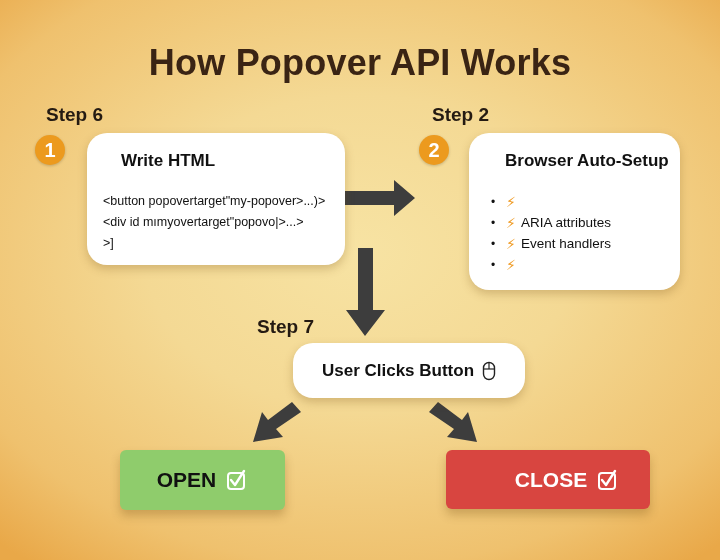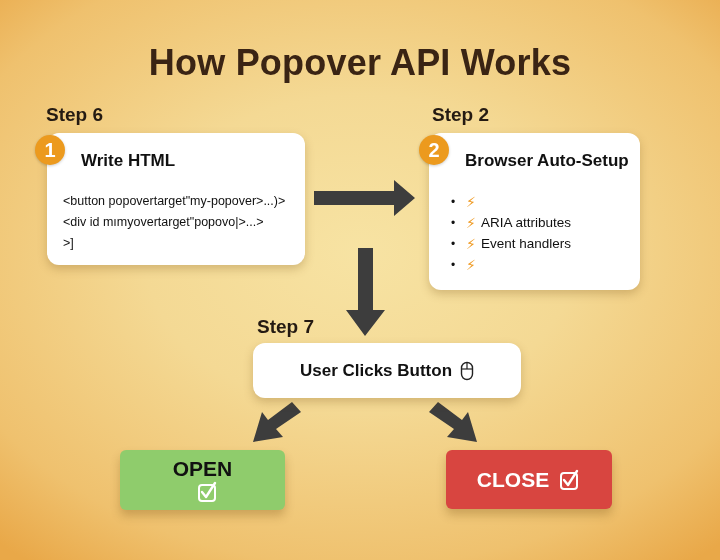--- a/index.html
+++ b/index.html
@@ -9,22 +9,23 @@
     background: radial-gradient(ellipse 75% 70% at 50% 45%, #f7e3a3 0%, #f4d994 40%, #efc16e 80%, #e9a848 100%);
   }
   .title {
     position: absolute; left: 0; top: 42px; width: 720px; text-align: center;
     font-size: 36px; font-weight: bold; color: #3a2414; letter-spacing: 0.2px;
   }
   .step-label {
     position: absolute; font-size: 19px; font-weight: bold; color: #241a12;
   }
   .card {
-    position: absolute; background: #ffffff; border-radius: 12px;
+    position: absolute; background: #ffffff; border-radius: 20px;
     box-shadow: 0 4px 10px rgba(120, 80, 20, 0.28);
+    margin-left: 40px;
   }
   .badge {
     position: absolute; width: 30px; height: 30px; border-radius: 50%;
     background: #ec9a1e; color: #fff; font-weight: bold; font-size: 20px;
     display: flex; align-items: center; justify-content: center;
     box-shadow: 0 1px 3px rgba(0,0,0,0.2);
   }
   .card-title {
     position: absolute; font-weight: bold; color: #111; font-size: 17px;
   }
@@ -93,36 +94,36 @@
     </li>
     <li class="feature-item">
       <span class="bullet">•</span>
       <span class="bolt">⚡</span>
     </li>
   </ul>
 </div>
 <div class="badge" style="left:419px; top:135px;">2</div>
 
 <div class="step-label" style="left:257px; top:316px;">Step 7</div>
-<div class="card" style="left:253px; top:343px; width:268px; height:55px; display:flex; align-items:center; justify-content:center;">
+<div class="card" style="left:253px; top:343px; width:232px; height:55px; display:flex; align-items:center; justify-content:center;">
   <span style="font-weight:bold; font-size:17px; color:#111;">User Clicks Button</span>
   <svg width="14" height="20" viewBox="0 0 14 20" style="margin-left:8px;">
     <rect x="1.5" y="1.5" width="11" height="17" rx="5.5" fill="none" stroke="#222" stroke-width="1.4"></rect>
     <line x1="1.5" y1="8" x2="12.5" y2="8" stroke="#222" stroke-width="1.2"></line>
     <line x1="7" y1="1.5" x2="7" y2="8" stroke="#222" stroke-width="1.2"></line>
   </svg>
 </div>
 
-<div class="action-btn" style="left:120px; top:450px; width:165px; height:60px; background:#8fcc6c; color:#111;flex-direction:column;">
+<div class="action-btn" style="left:120px; top:450px; width:165px; height:60px; background:#8fcc6c; color:#111;">
   <span>OPEN</span>
   <svg class="check-icon" viewBox="0 0 22 22">
     <rect x="2" y="4" width="16" height="16" rx="3" fill="none" stroke="#ffffff" stroke-width="2"></rect>
     <polyline points="5,11 9,16 18,2" fill="none" stroke="#ffffff" stroke-width="2.4" stroke-linecap="round" stroke-linejoin="round"></polyline>
   </svg>
 </div>
 
-<div class="action-btn" style="left:446px; top:450px; width:166px; height:59px; background:#d84540; color:#fff;">
+<div class="action-btn" style="left:446px; top:450px; width:166px; height:59px; background:#d84540; color:#fff;padding-left:38px;">
   <span>CLOSE</span>
   <svg class="check-icon" viewBox="0 0 22 22">
     <rect x="2" y="4" width="16" height="16" rx="3" fill="none" stroke="#ffffff" stroke-width="2"></rect>
     <polyline points="5,11 9,16 18,2" fill="none" stroke="#ffffff" stroke-width="2.4" stroke-linecap="round" stroke-linejoin="round"></polyline>
   </svg>
 </div>
 
 </body></html>

